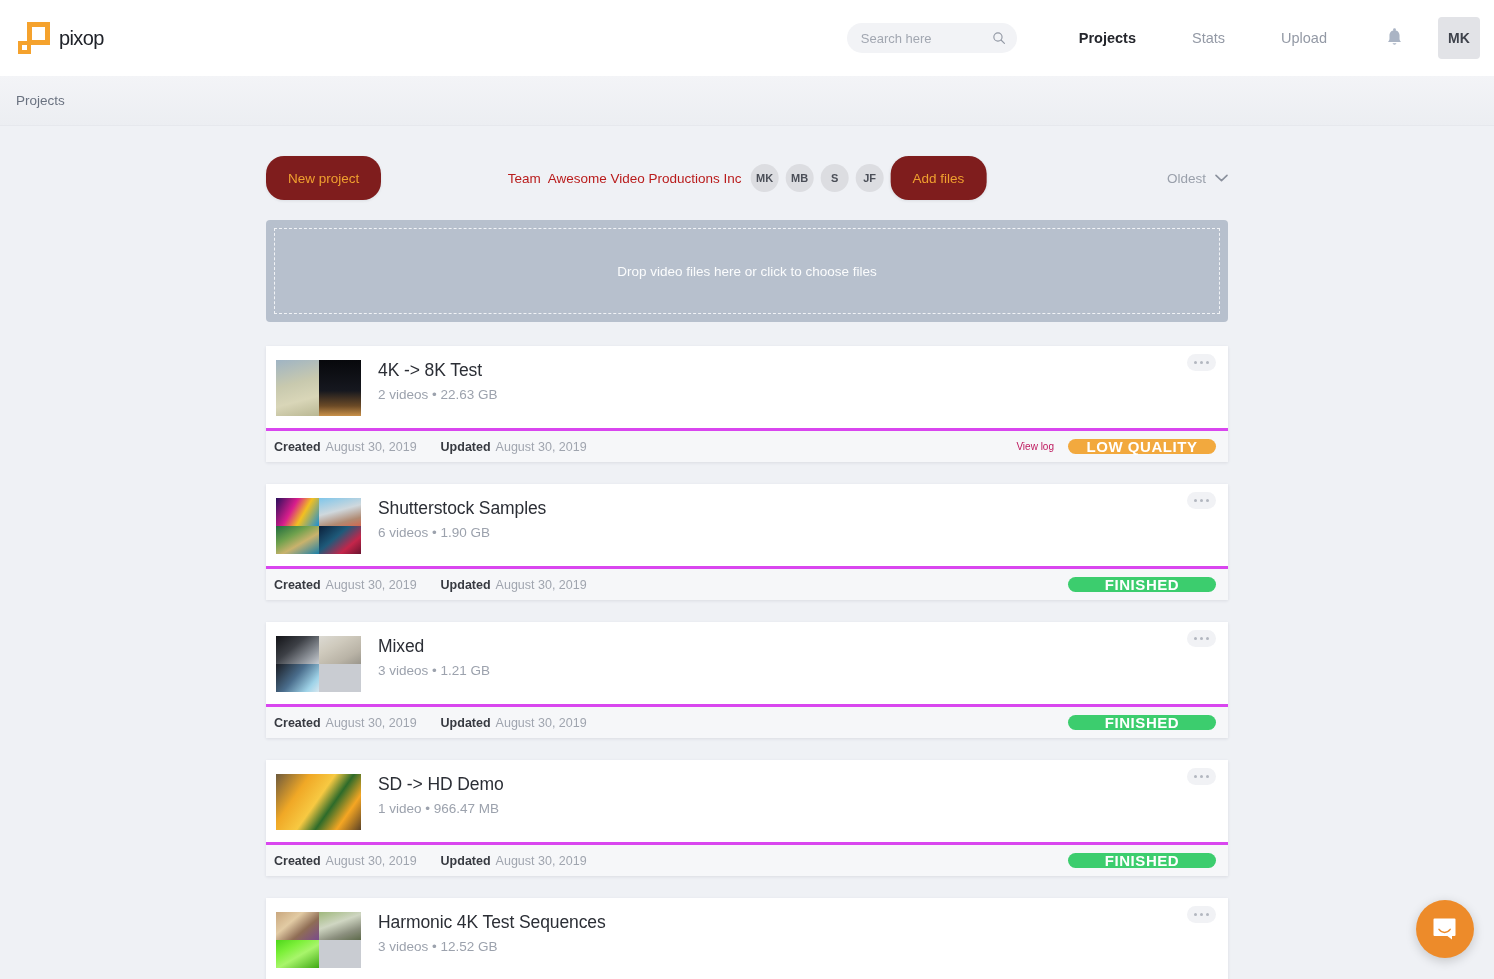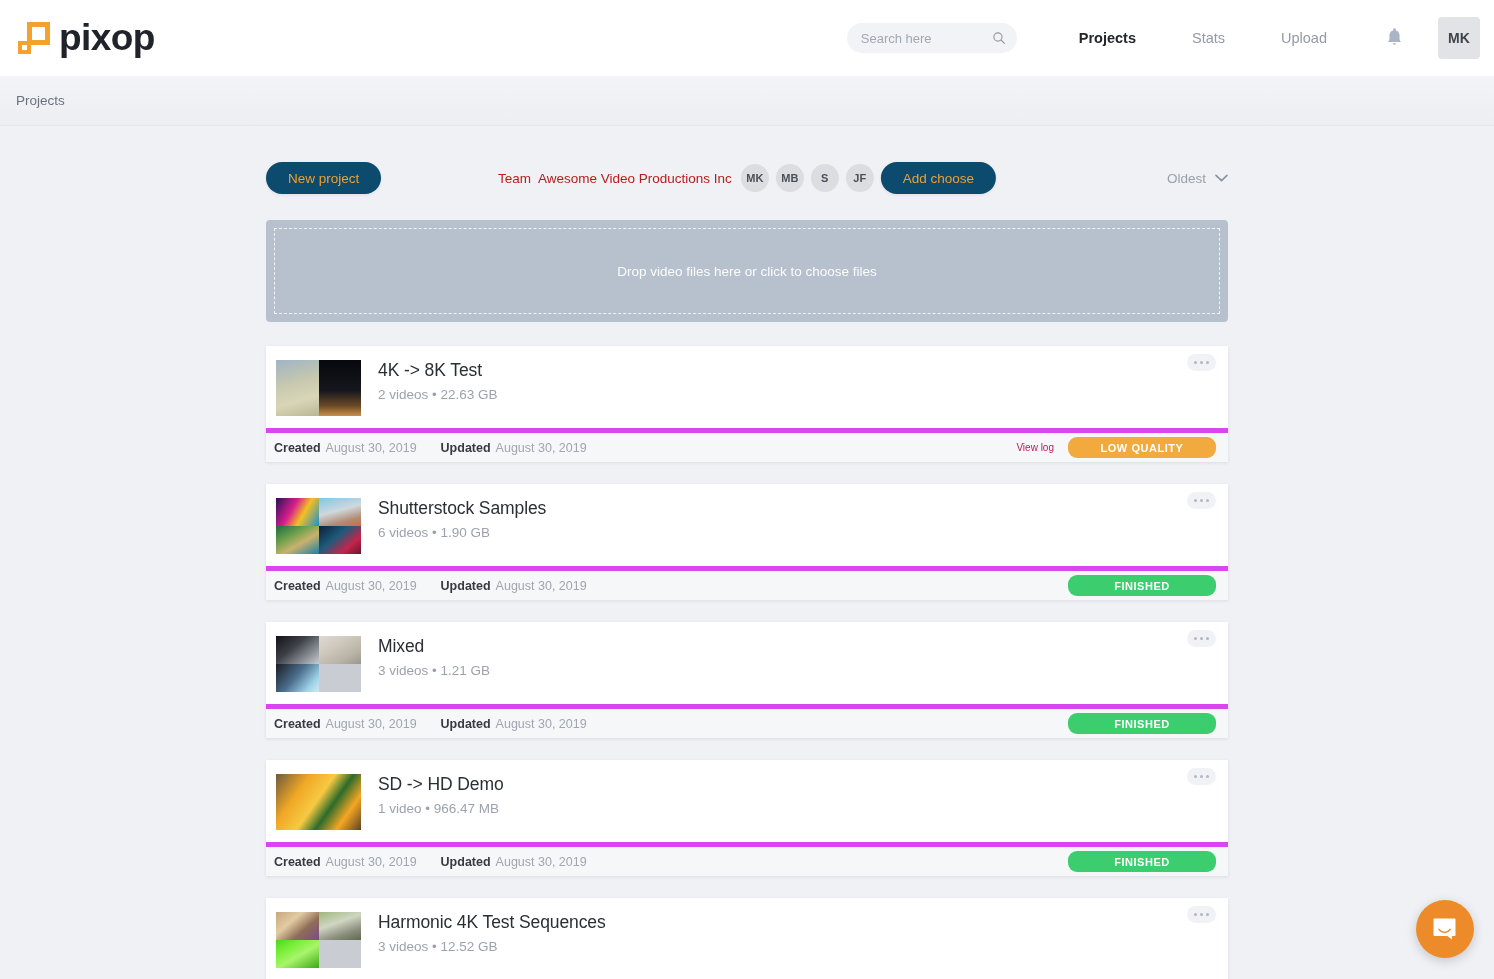--- a/index.html
+++ b/index.html
@@ -29,22 +29,22 @@
     border: 5px solid #f5a22d;
     background: #fff;
   }
   .logo-mark .sq-small {
     position: absolute; left: 0; bottom: 0;
     width: 13px; height: 13px;
     border: 4px solid #f5a22d;
     background: #fff;
   }
   .logo-text {
-    font-size: 37px;
-    font-weight: 700;
+    font-size: 20px;
+    font-weight: 400;
     color: #20232a;
     letter-spacing: -0.6px;
   }
 
   .nav-right {
     margin-left: auto;
     display: flex;
     align-items: center;
     gap: 8px;
   }
@@ -109,24 +109,24 @@
   .container { width: 962px; margin: 0 auto; }
 
   .toolbar {
     display: flex;
     align-items: center;
     height: 32px;
     position: relative;
     margin-bottom: 26px;
   }
   .btn-pill {
-    background: #0c4a6e;
+    background: #7f1d1d;
     border: none;
     border-radius: 18px;
-    height: 32px;
+    height: 44px;
     padding: 0 22px;
     font-family: "Liberation Sans", sans-serif;
     font-size: 13.5px;
     color: #f0a02f;
     cursor: pointer;
     box-shadow: 0 1px 3px rgba(30,40,60,.09);
     white-space: nowrap;
   }
   .team-area {
     position: absolute;
@@ -228,37 +228,37 @@
     border-radius: 9px;
     background: #f1f2f5;
     display: flex; align-items: center; justify-content: center;
     gap: 2.5px;
     cursor: pointer;
   }
   .more-btn i { width: 3.5px; height: 3.5px; border-radius: 50%; background: #b3b7c0; display:block;}
 
   .card-footer {
     background: #f6f7f9;
-    border-top: 5px solid #d946ef;
+    border-top: 3px solid #d946ef;
     height: 34px;
     display: flex;
     align-items: center;
     padding: 0 12px 0 8px;
     font-size: 12.5px;
   }
   .meta-label { color: #373a41; font-weight: 600; margin-right: 5px; }
   .meta-value { color: #a0a5af; margin-right: 24px; }
   .footer-right { margin-left: auto; display: flex; align-items: center; gap: 14px; }
   .view-log { font-size: 10px; color: #be185d; cursor: pointer; margin-left: 46px; }
   .badge {
     width: 148px;
-    height: 21px;
+    height: 15px;
     border-radius: 9px;
     display: flex; align-items: center; justify-content: center;
-    font-size: 11px;
+    font-size: 15px;
     font-weight: 700;
     letter-spacing: 0.55px;
     color: #fff;
   }
   .badge.low { background: #f2a93e; }
   .badge.finished { background: #3ccd6e; }
 
   
   .intercom {
     position: fixed;
@@ -318,21 +318,21 @@
     <div class="toolbar">
       <button class="btn-pill">New project</button>
 
       <div class="team-area">
         <span class="team-label">Team</span>
         <span class="team-name">Awesome Video Productions Inc</span>
         <span class="member">MK</span>
         <span class="member">MB</span>
         <span class="member">S</span>
         <span class="member">JF</span>
-        <button class="btn-pill">Add choose</button>
+        <button class="btn-pill">Add files</button>
       </div>
 
       <div class="sort-select">
         <span>Oldest</span>
         <svg width="13" height="8" viewBox="0 0 13 8">
           <path d="M1 1.3 L6.5 6.6 L12 1.3" fill="none" stroke="#8b919d" stroke-width="1.6" stroke-linecap="round" stroke-linejoin="round"></path>
         </svg>
       </div>
     </div>
 

